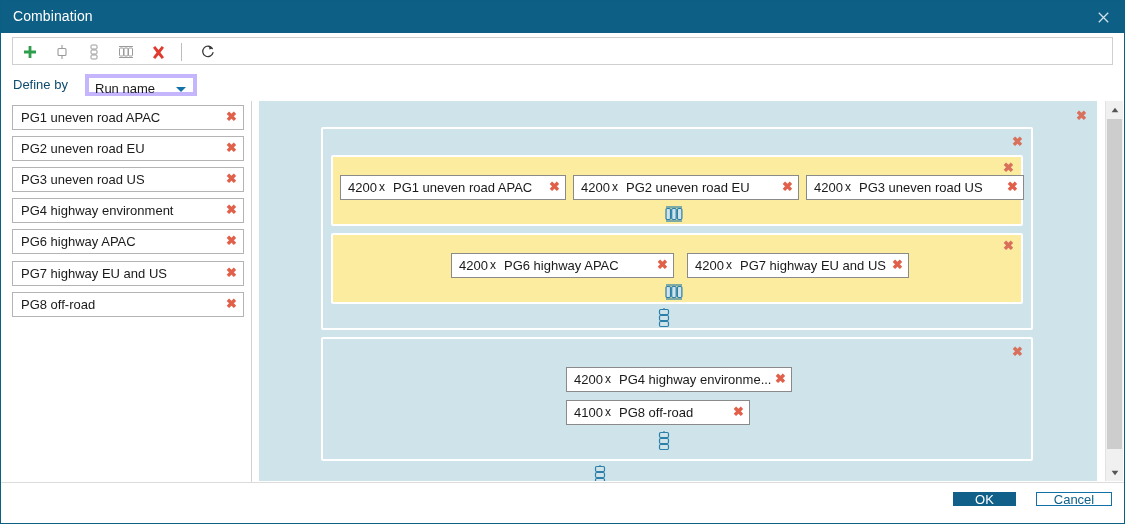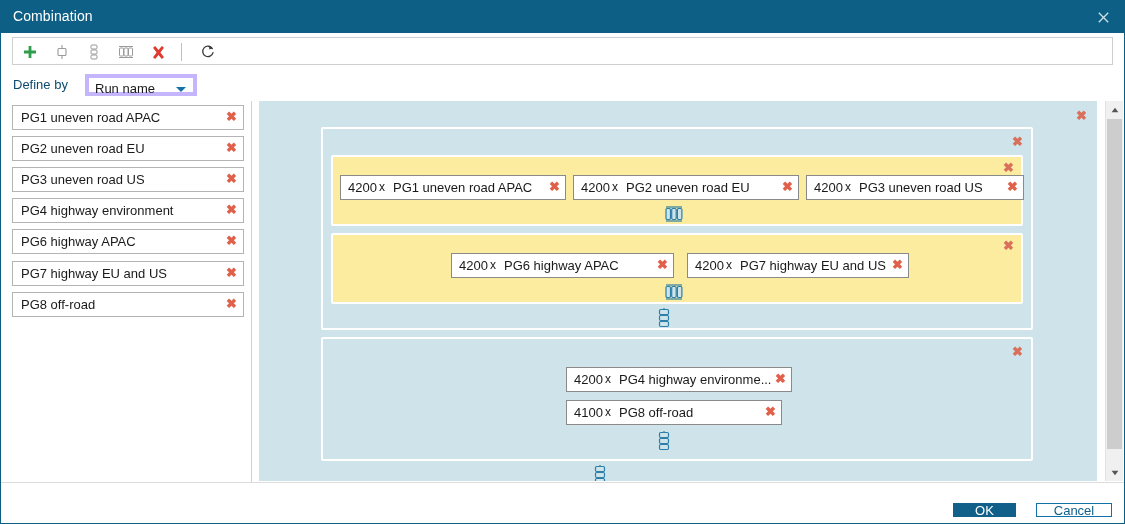--- a/index.html
+++ b/index.html
@@ -89,21 +89,21 @@
   
   .vscroll{position:absolute;left:1104px;top:100px;width:17px;height:380px;background:#f0f0f0;border-left:1px solid #e2e2e2;}
   .vscroll .arrow{position:absolute;left:0;width:17px;height:17px;background:#f0f0f0;display:flex;align-items:center;justify-content:center;cursor:pointer;}
   .vscroll .arrow.up{top:0;}
   .vscroll .arrow.down{bottom:0;}
   .vscroll .thumb{position:absolute;left:1px;top:18px;width:15px;height:330px;background:#cdcdcd;cursor:pointer;}
 
   
   .footer{position:absolute;left:0;bottom:0;width:1123px;height:40px;background:#ffffff;border-top:1px solid #dcdcdc;}
   .btn{
-    position:absolute;top:20px;height:14px;font-size:13px;
+    position:absolute;top:9px;height:14px;font-size:13px;
     display:flex;align-items:center;justify-content:center;cursor:pointer;box-sizing:border-box;
   }
   .btn.ok{right:108px;width:63px;background:#10608a;color:#fff;border:1px solid #10608a;}
   .btn.cancel{right:12px;width:76px;background:#fff;color:#10608a;border:1px solid #1271a8;}
 </style>
 </head>
 <body>
 
 <div class="window">
 
@@ -280,21 +280,21 @@
 
       <div class="innerblue" style="left:62px;top:236px;width:712px;height:124px;">
         <span class="grpx" style="right:8px;top:6px;">✖</span>
 
         <div class="node" style="left:243px;top:28px;width:226px;">
           <span class="qty">4200</span>
           <span class="mul">x</span>
           <span class="nname">PG4 highway environme...</span>
           <span class="nx">✖</span>
         </div>
-        <div class="node" style="left:243px;top:61px;width:216px;">
+        <div class="node" style="left:243px;top:61px;width:184px;">
           <span class="qty">4100</span>
           <span class="mul">x</span>
           <span class="nname">PG8 off-road</span>
           <span class="nx">✖</span>
         </div>
 
         <div class="connicon" style="left:334px;top:92px;">
           <svg width="14" height="20" viewBox="0 0 14 20">
             <line x1="7" y1="0" x2="7" y2="2" stroke="#2b7fa8" stroke-width="1.2"></line>
             <rect x="2.5" y="1.5" width="9" height="5" fill="#cfe4ea" stroke="#2b7fa8" stroke-width="1.2" rx="1.2"></rect>

